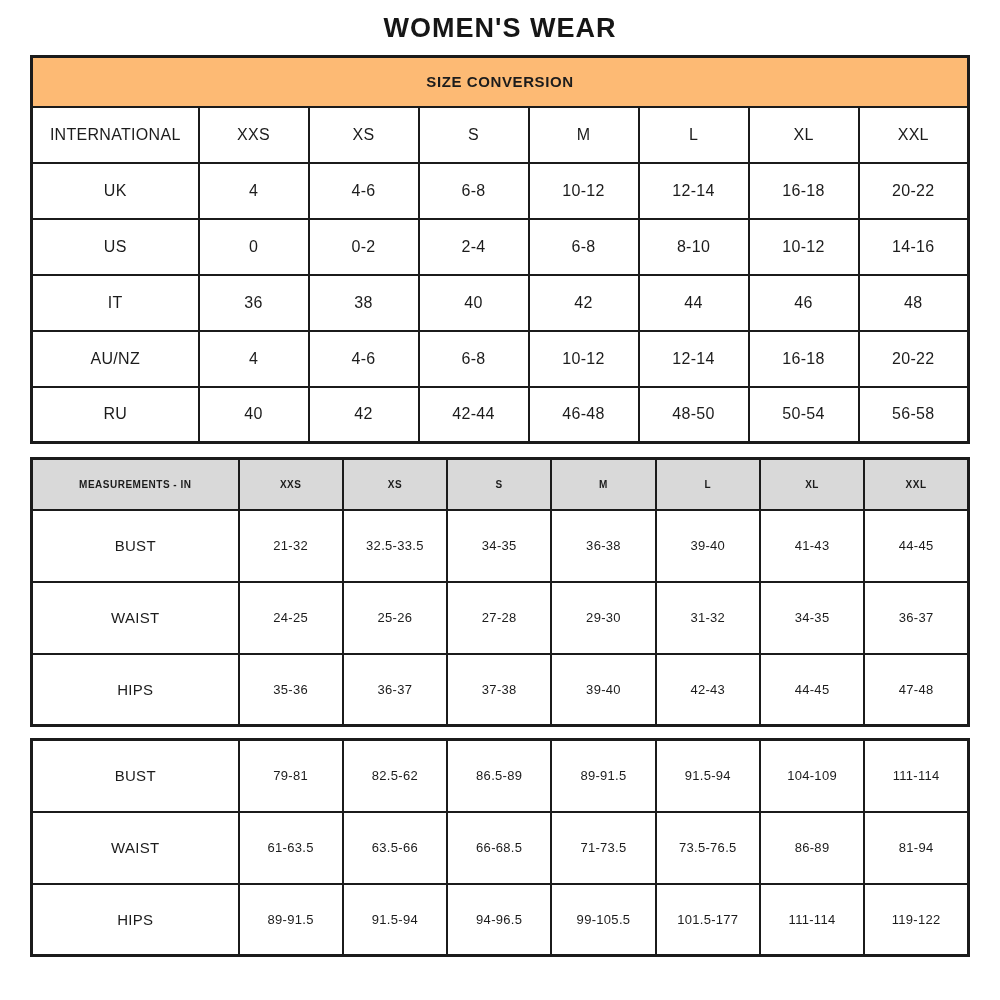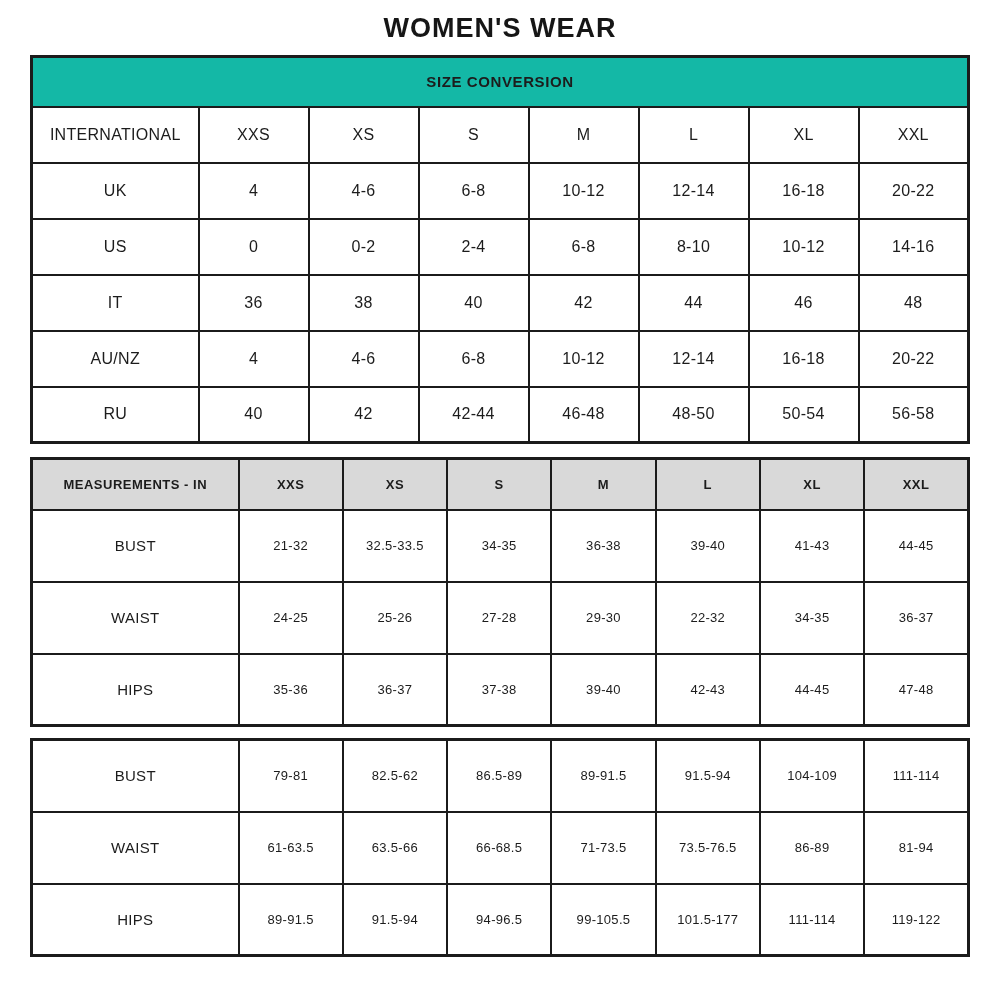--- a/index.html
+++ b/index.html
@@ -30,34 +30,34 @@
     vertical-align: middle;
     padding: 0 2px;
     letter-spacing: 0.3px;
     background: #ffffff;
   }
   
   .t1 col.c-label { width: 167px; }
   .t1 tr { height: 56px; }
   .t1 tr.cap { height: 50px; }
   .t1 tr.cap td {
-    background: #14b8a6;
+    background: #fdba74;
     font-weight: 700;
     font-size: 15px;
     letter-spacing: 0.6px;
   }
   .t1 td { font-size: 16px; }
   
   .t2 col.c-label { width: 207px; }
   .t2 tr { height: 72px; }
   .t2 tr.head { height: 51px; }
   .t2 tr.head td {
     background: #d9d9d9;
     font-weight: 700;
-    font-size: 13px;
+    font-size: 10px;
     letter-spacing: 0.5px;
   }
   .t2 td { font-size: 13px; }
   .t2 td.lbl { font-size: 15px; }
   .t2.in { margin-top: 13px; }
   .t2.cm { margin-top: 11px; }
 </style>
 </head>
 <body>
 
@@ -174,21 +174,21 @@
         <td>39-40</td>
         <td>41-43</td>
         <td>44-45</td>
       </tr>
       <tr>
         <td class="lbl">WAIST</td>
         <td>24-25</td>
         <td>25-26</td>
         <td>27-28</td>
         <td>29-30</td>
-        <td>22-32</td>
+        <td>31-32</td>
         <td>34-35</td>
         <td>36-37</td>
       </tr>
       <tr>
         <td class="lbl">HIPS</td>
         <td>35-36</td>
         <td>36-37</td>
         <td>37-38</td>
         <td>39-40</td>
         <td>42-43</td>

